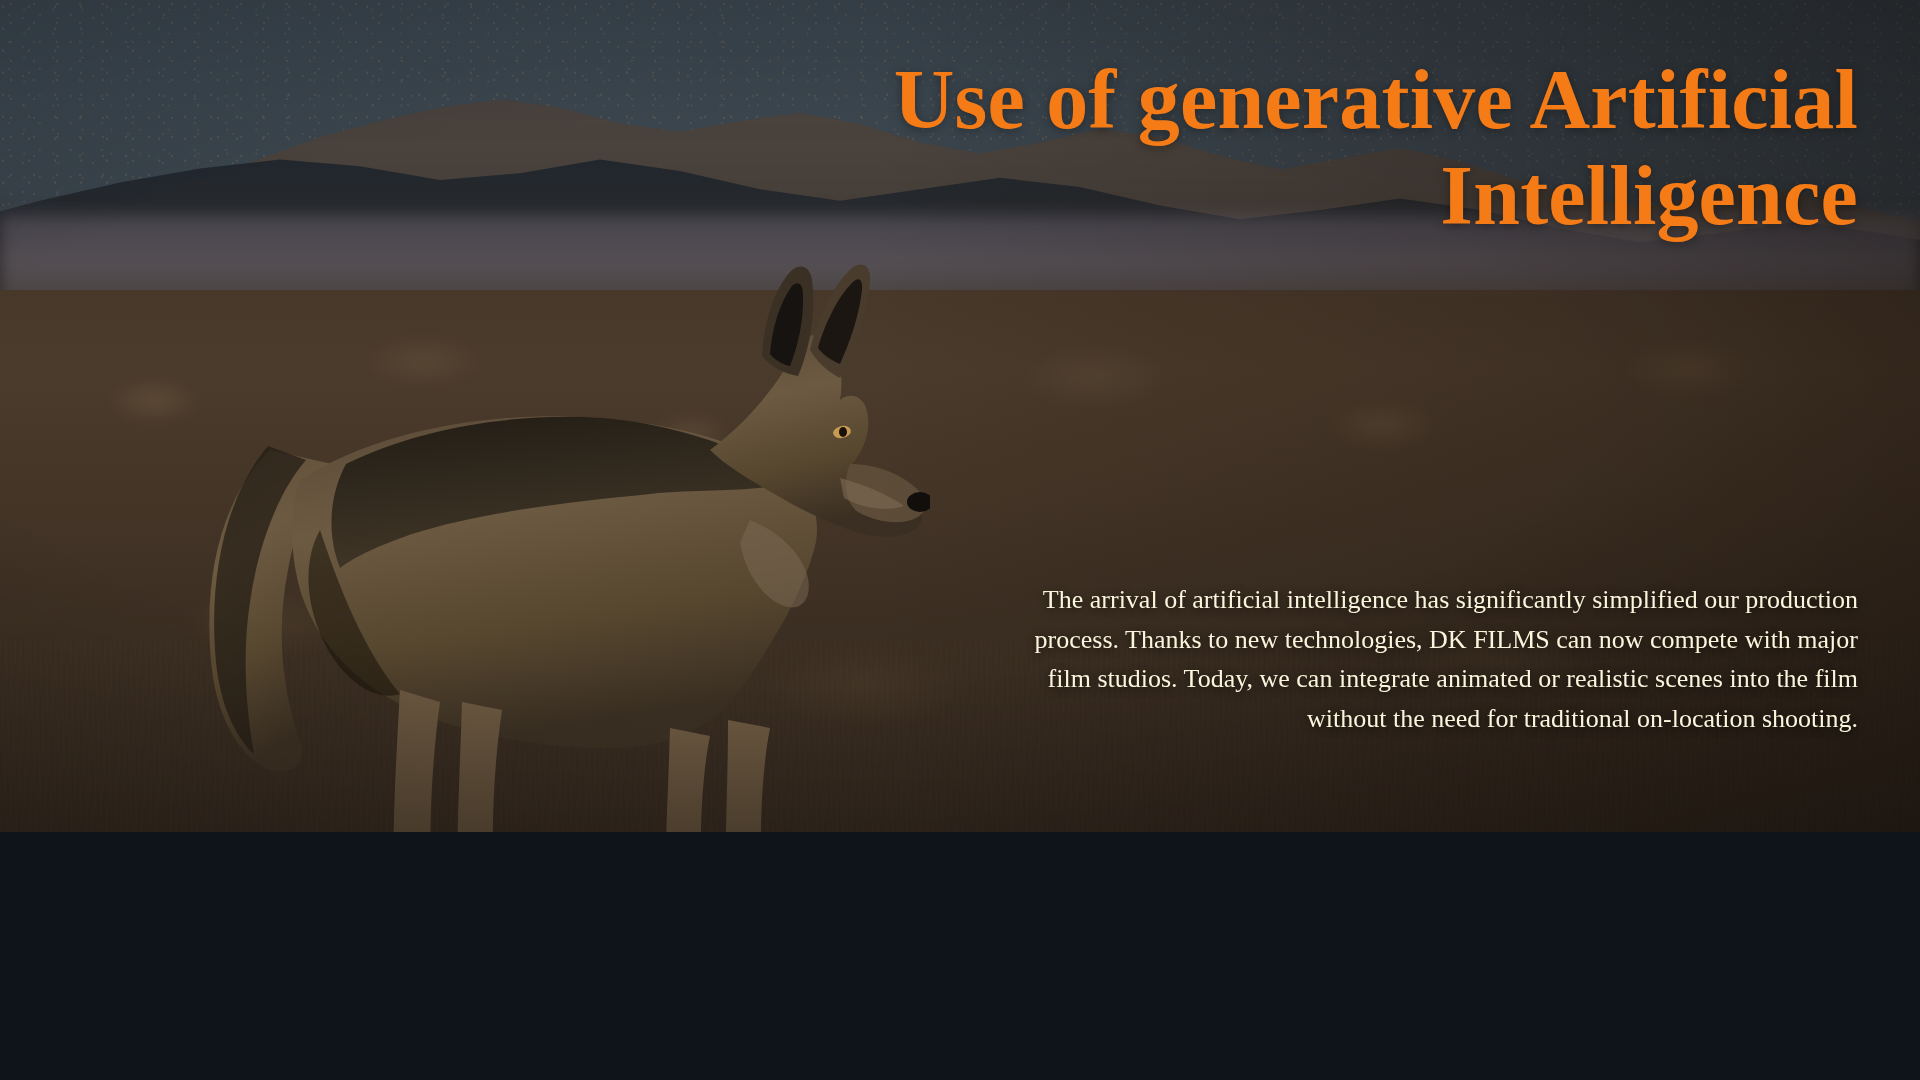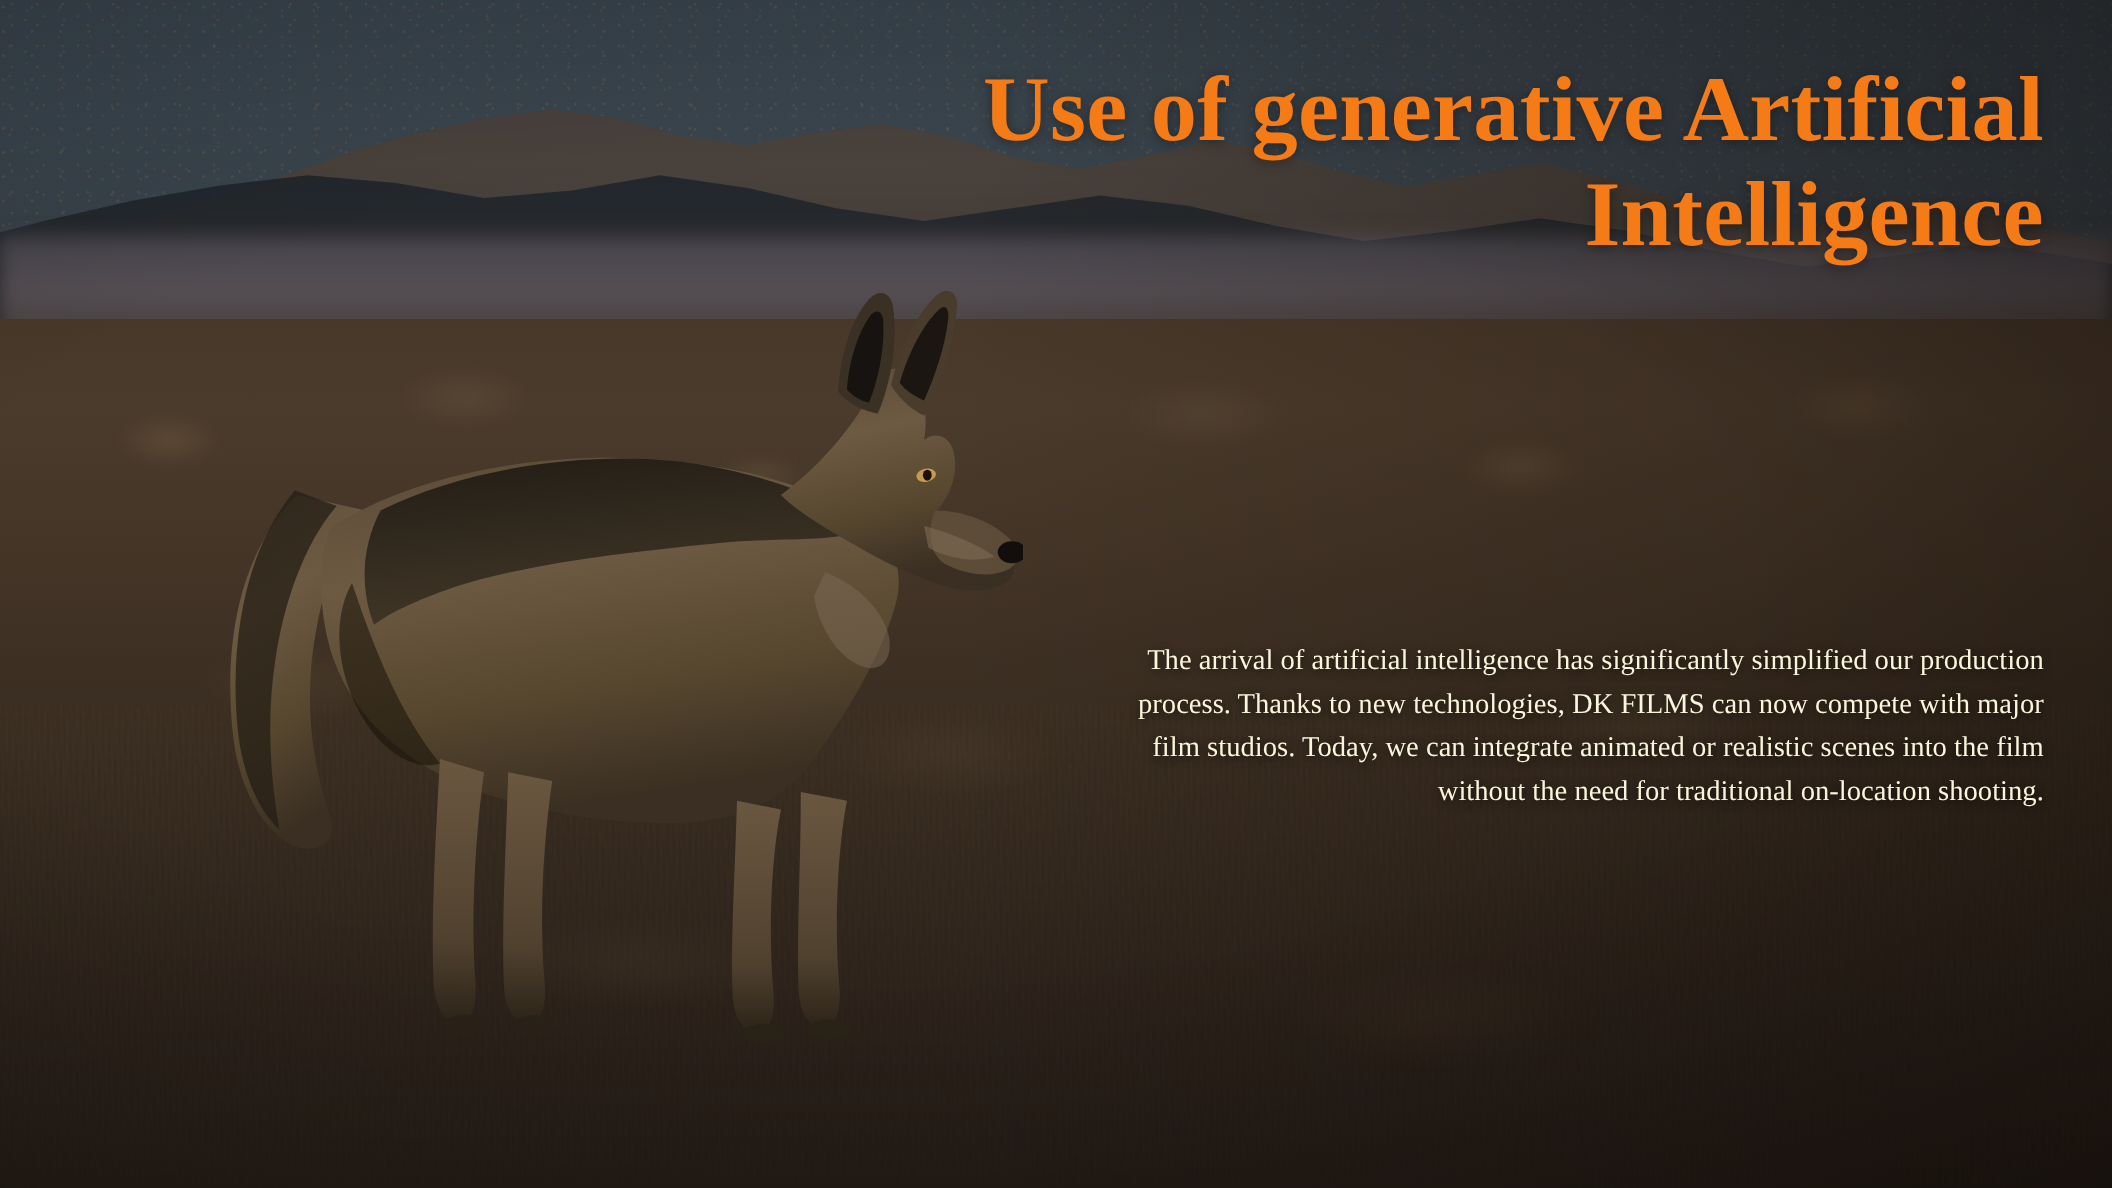--- a/index.html
+++ b/index.html
@@ -5,21 +5,21 @@
   * { margin:0; padding:0; box-sizing:border-box; }
   html, body {
     width:1920px; height:1080px;
     overflow:hidden;
     background:#0e1419;
     font-family:"Liberation Serif", serif;
   }
 
   #slide {
     position:relative;
-    width:1920px; height:1080px;
+    width:1920px; height:832px;
     overflow:hidden;
     background:#000000;
   }
 
   
   .bg { position:absolute; inset:0; }
 
   
   .sky {
     position:absolute; left:0; top:0; width:1920px; height:300px;

